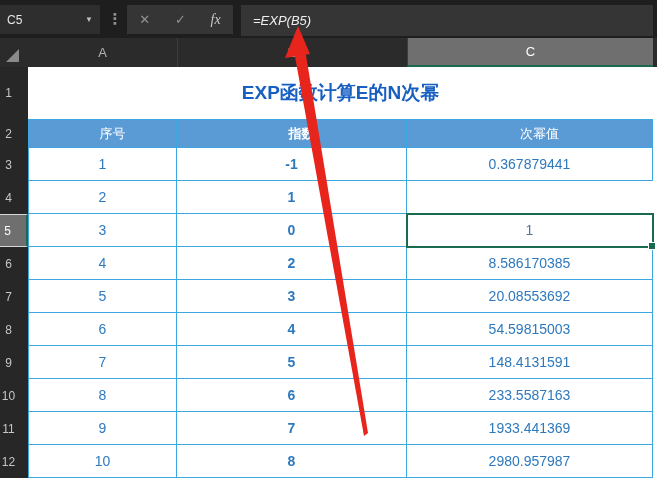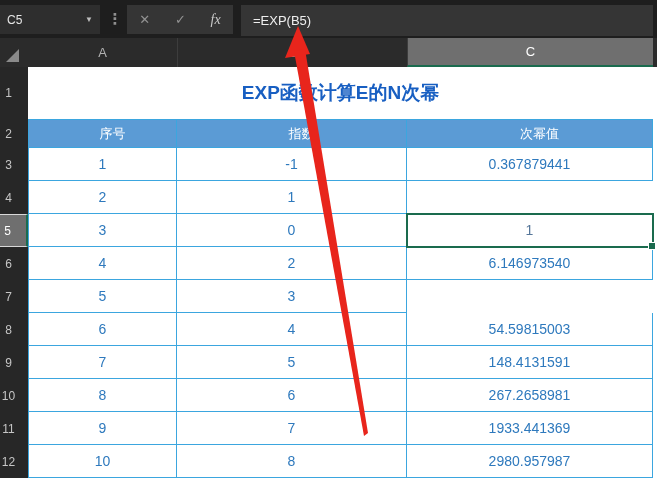--- a/index.html
+++ b/index.html
@@ -13,21 +13,21 @@
            padding:0 7px;box-sizing:border-box;cursor:default;}
   .namebox .caret{margin-left:auto;font-size:8px;color:#BDBDBD;}
   .dots{position:absolute;left:105px;top:0;width:20px;height:38px;display:flex;
         align-items:center;justify-content:center;color:#8F8F8F;font-size:15px;font-weight:bold;}
   .fbtns{position:absolute;left:127px;top:5px;width:106px;height:29px;background:#353535;
          display:flex;align-items:center;justify-content:space-around;}
   .fb{color:#929292;font-size:13px;cursor:default;}
   .fb.fx{font-style:italic;color:#C9C9C9;font-family:"Liberation Serif",serif;font-size:14px;font-weight:normal;}
   .ffield{position:absolute;left:241px;top:5px;width:412px;height:31px;background:#353535;
           display:flex;align-items:center;padding-left:12px;box-sizing:border-box;
-          color:#EFEFEF;font-size:13px;}
+          color:#EFEFEF;font-size:13px;font-style:italic;}
 
   
   .colband{position:absolute;left:0;top:38px;width:657px;height:29px;background:#2B2B2B;display:flex;}
   .cornercell{width:28px;height:29px;position:relative;box-sizing:border-box;}
   .tri{position:absolute;left:6px;top:11px;width:0;height:0;
        border-left:13px solid transparent;border-bottom:13px solid #8A8A8A;}
   .ch{height:29px;display:flex;align-items:center;justify-content:center;
       color:#B2B2B2;font-size:13px;box-sizing:border-box;border-left:1px solid #3D3D3D;}
   .ch.col0{border-left:none;}
   .ch.selected{background:#6F6F6F;color:#FFFFFF;
@@ -41,21 +41,21 @@
   .rh.short{height:29px;}
   .rh.selected{background:#6F6F6F;color:#fff;
                border-right:2px solid var(--selection-green,#1A6B4E);
                border-top:1px solid #D8D8D8;border-bottom:1px solid #D8D8D8;}
 
   
   .sheet{position:absolute;left:28px;top:67px;width:629px;height:411px;background:#fff;}
   .titlerow{width:625px;height:52px;display:flex;align-items:center;justify-content:center;
             color:var(--title-text,#185FC2);font-size:19px;font-weight:bold;}
   .thead,.dr{display:flex;width:625px;}
-  .col0{width:149px;} .col1{width:230px;} .col2{width:246px;}
+  .col0{width:149px;} .col1{width:230px;font-weight:bold;} .col2{width:246px;}
   .hc{height:29px;background:var(--accent-blue,#5B9BD5);color:#fff;font-size:13px;
       display:flex;align-items:center;justify-content:center;box-sizing:border-box;
       border-right:1px solid var(--grid-line,#3BA6DF);
       border-top:1px solid var(--grid-line,#3BA6DF);
       border-bottom:1px solid var(--grid-line,#3BA6DF);padding-left:20px;}
   .hc.col0{border-left:1px solid var(--grid-line,#3BA6DF);}
   .dc{height:33px;display:flex;align-items:center;justify-content:center;font-size:14px;
       color:var(--data-text,#2E79BD);box-sizing:border-box;
       border-right:1px solid var(--grid-line,#3BA6DF);
       border-bottom:1px solid var(--grid-line,#3BA6DF);}
@@ -193,30 +193,33 @@
           </div>
     </div>
         <div class="dr">
       <div class="dc col0">
             <span>4</span>
           </div>
       <div class="dc col1">
             <span>2</span>
           </div>
       <div class="dc col2">
-            <span>6.146973540</span>
+            <span>8.586170385</span>
           </div>
     </div>
         <div class="dr">
       <div class="dc col0">
             <span>5</span>
           </div>
       <div class="dc col1">
             <span>3</span>
           </div>
+      <div class="dc col2">
+            <span>20.08553692</span>
+          </div>
     </div>
         <div class="dr">
       <div class="dc col0">
             <span>6</span>
           </div>
       <div class="dc col1">
             <span>4</span>
           </div>
       <div class="dc col2">
             <span>54.59815003</span>
@@ -234,21 +237,21 @@
           </div>
     </div>
         <div class="dr">
       <div class="dc col0">
             <span>8</span>
           </div>
       <div class="dc col1">
             <span>6</span>
           </div>
       <div class="dc col2">
-            <span>267.2658981</span>
+            <span>233.5587163</span>
           </div>
     </div>
         <div class="dr">
       <div class="dc col0">
             <span>9</span>
           </div>
       <div class="dc col1">
             <span>7</span>
           </div>
       <div class="dc col2">

